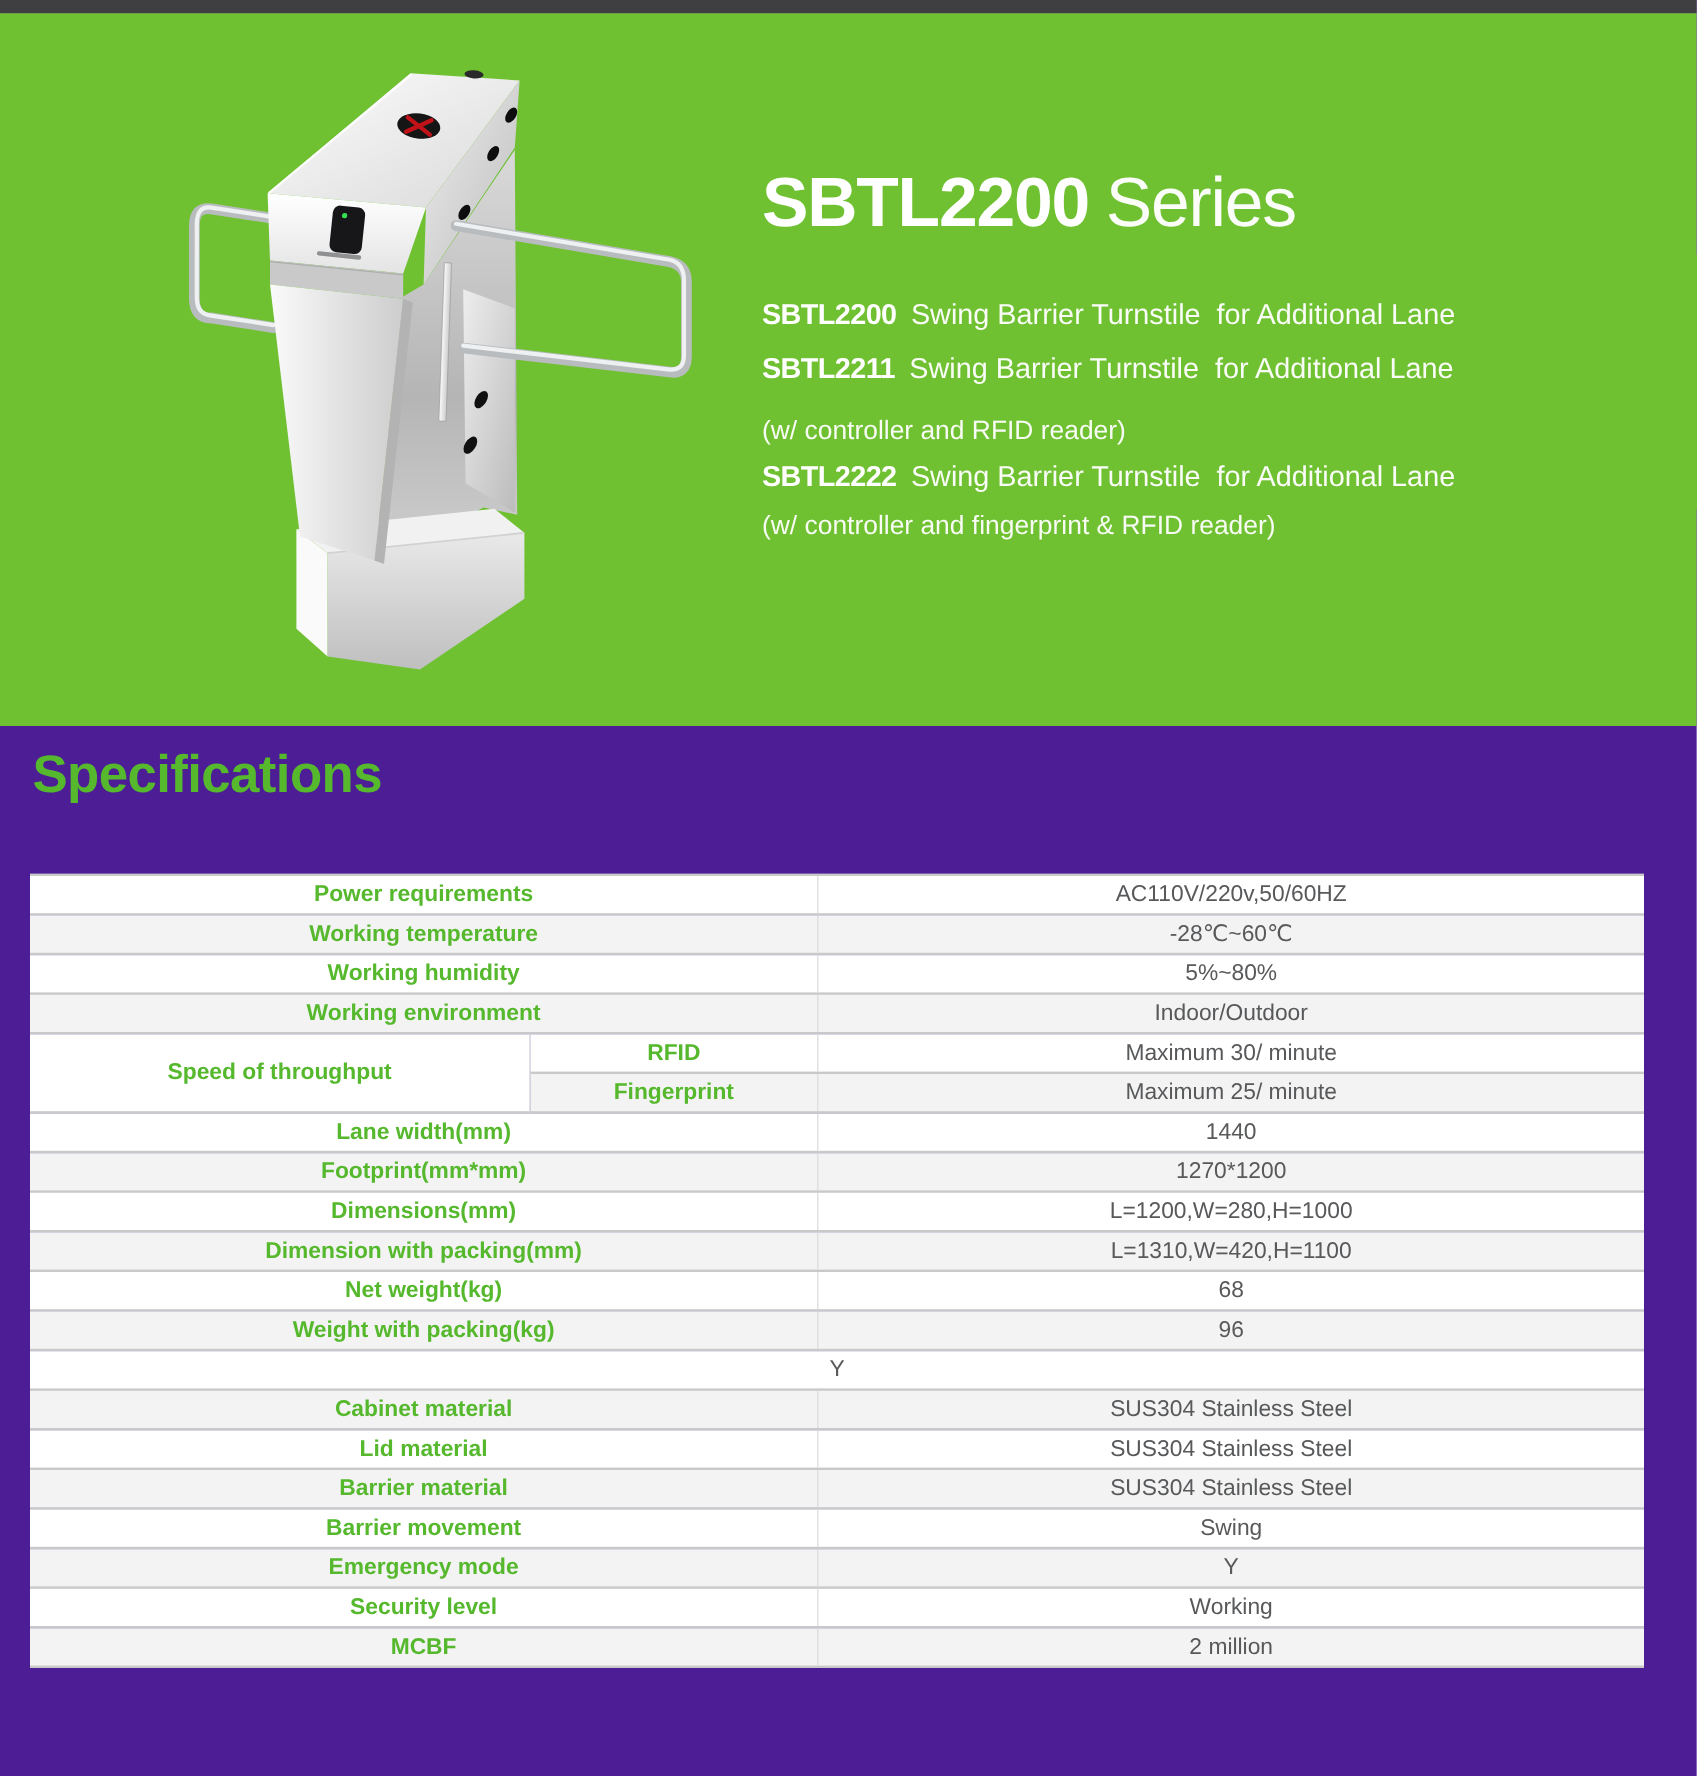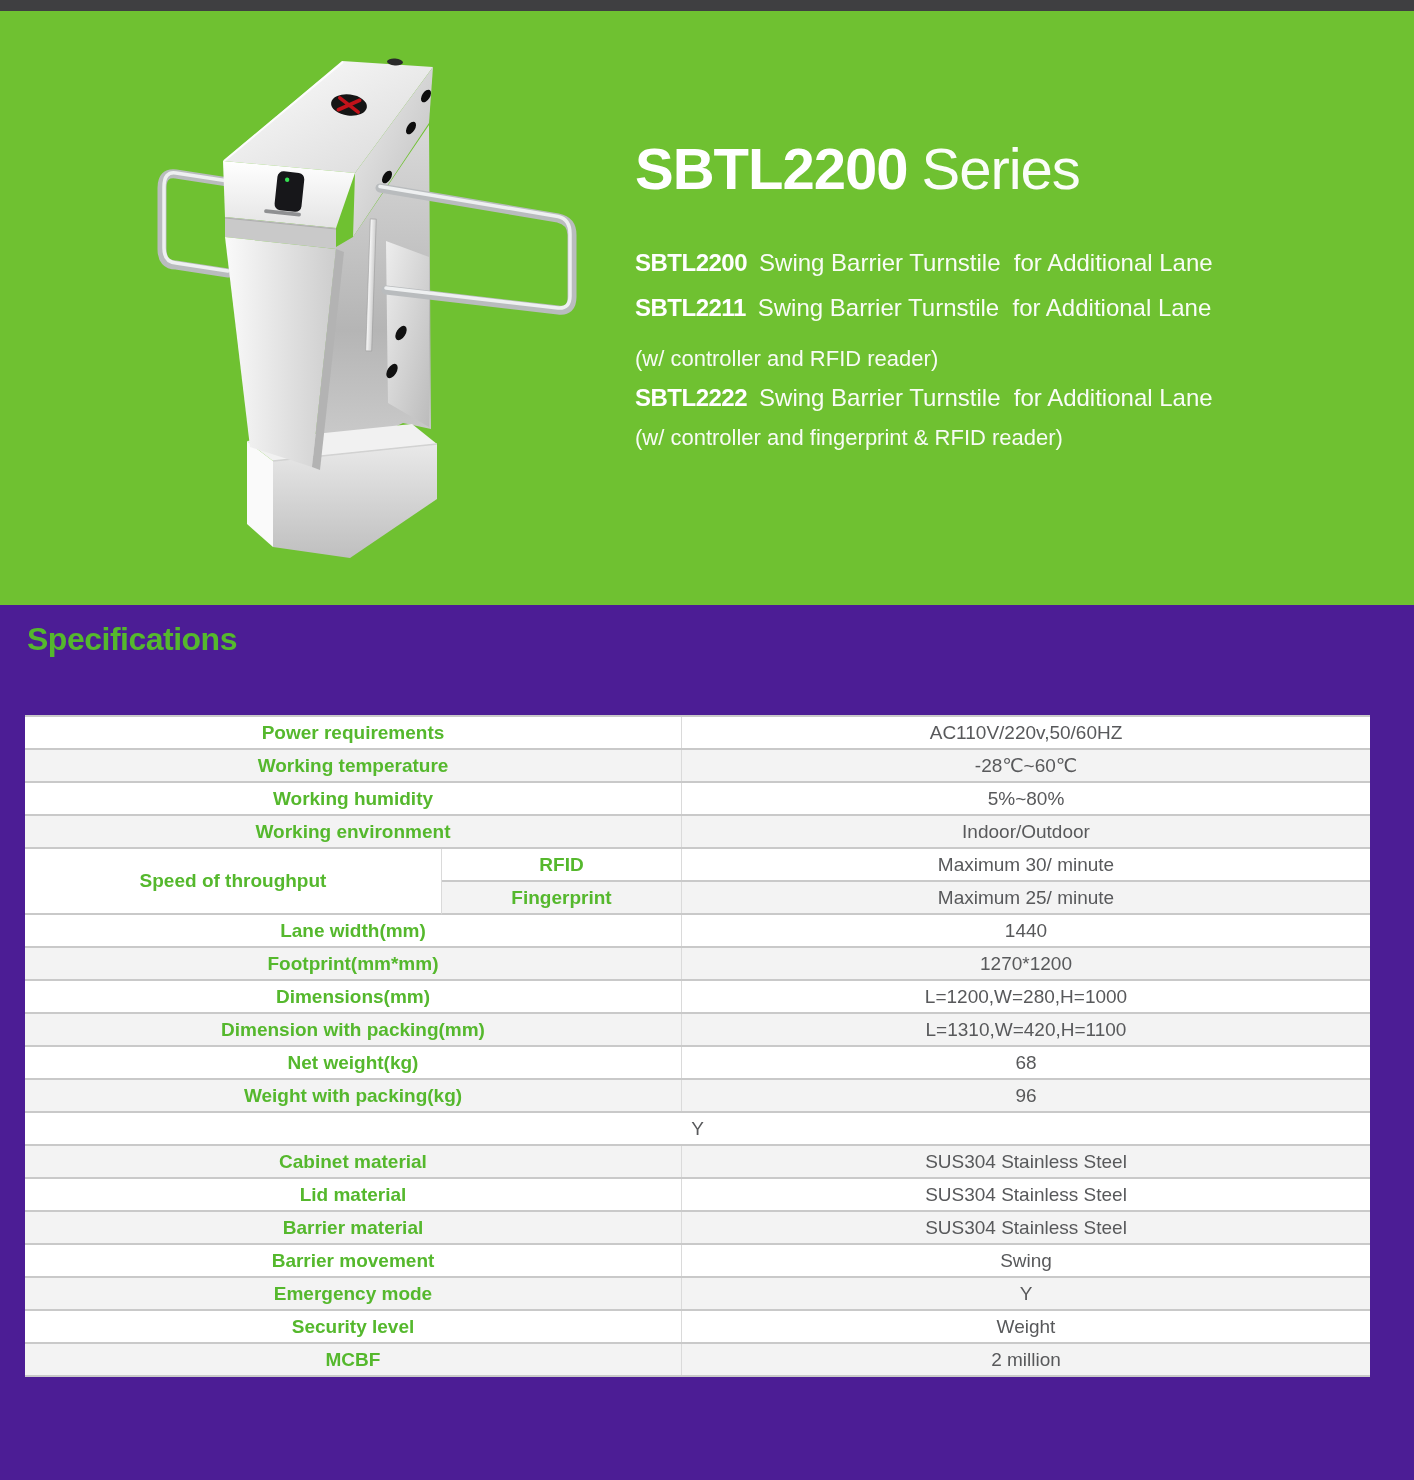--- a/index.html
+++ b/index.html
@@ -25,21 +25,21 @@
   .hero-text{position:absolute;left:635px;top:126px;color:#fff;}
   .hero-title{font-size:58px;line-height:1.1;font-weight:700;letter-spacing:-1px;white-space:nowrap;}
   .hero-title .title-suffix{font-weight:400;margin-left:14px;opacity:.97;}
   .prod-line{font-size:24px;line-height:1.2;white-space:nowrap;}
   .prod-line .prod-model{font-weight:700;letter-spacing:-.5px;}
   .prod-line .prod-desc{font-weight:400;margin-left:12px;white-space:pre-wrap;opacity:.96;}
   .prod-note{font-size:22px;font-weight:400;opacity:.95;white-space:nowrap;}
   .mt48{margin-top:48px;} .mt16{margin-top:16px;} .mt24{margin-top:24px;} .mt12{margin-top:12px;}
 
   
-  .spec-heading{margin:16px 0 0 27px;font-size:32px;font-weight:700;color:var(--text-green);letter-spacing:-.5px;}
+  .spec-heading{margin:16px 0 0 27px;font-size:44px;font-weight:700;color:var(--text-green);letter-spacing:-.5px;}
   .spec-table{margin:57px 0 0 25px;width:1345px;border-top:2px solid var(--row-border);font-size:19px;}
   .spec-line{display:flex;height:33px;border-bottom:2px solid var(--row-border);background:#fff;}
   .spec-line.alt{background:var(--row-alt);}
   .c-label{width:657px;display:flex;align-items:center;justify-content:center;
            color:var(--text-green);font-weight:700;border-right:1px solid var(--divider);}
   .c-value{flex:1;display:flex;align-items:center;justify-content:center;color:var(--value-gray);}
   .spec-group{display:flex;}
   .g-label{width:417px;background:#fff;display:flex;align-items:center;justify-content:center;
            color:var(--text-green);font-weight:700;border-right:1px solid var(--divider);
            border-bottom:2px solid var(--row-border);}
@@ -227,21 +227,21 @@
       <div class="spec-line">
         <div class="c-label">Barrier movement</div>
         <div class="c-value">Swing</div>
       </div>
       <div class="spec-line alt">
         <div class="c-label">Emergency mode</div>
         <div class="c-value">Y</div>
       </div>
       <div class="spec-line">
         <div class="c-label">Security level</div>
-        <div class="c-value">Weight</div>
+        <div class="c-value">Working</div>
       </div>
       <div class="spec-line alt">
         <div class="c-label">MCBF</div>
         <div class="c-value">2 million</div>
       </div>
     </div>
 
 </div>
 
 </body></html>

